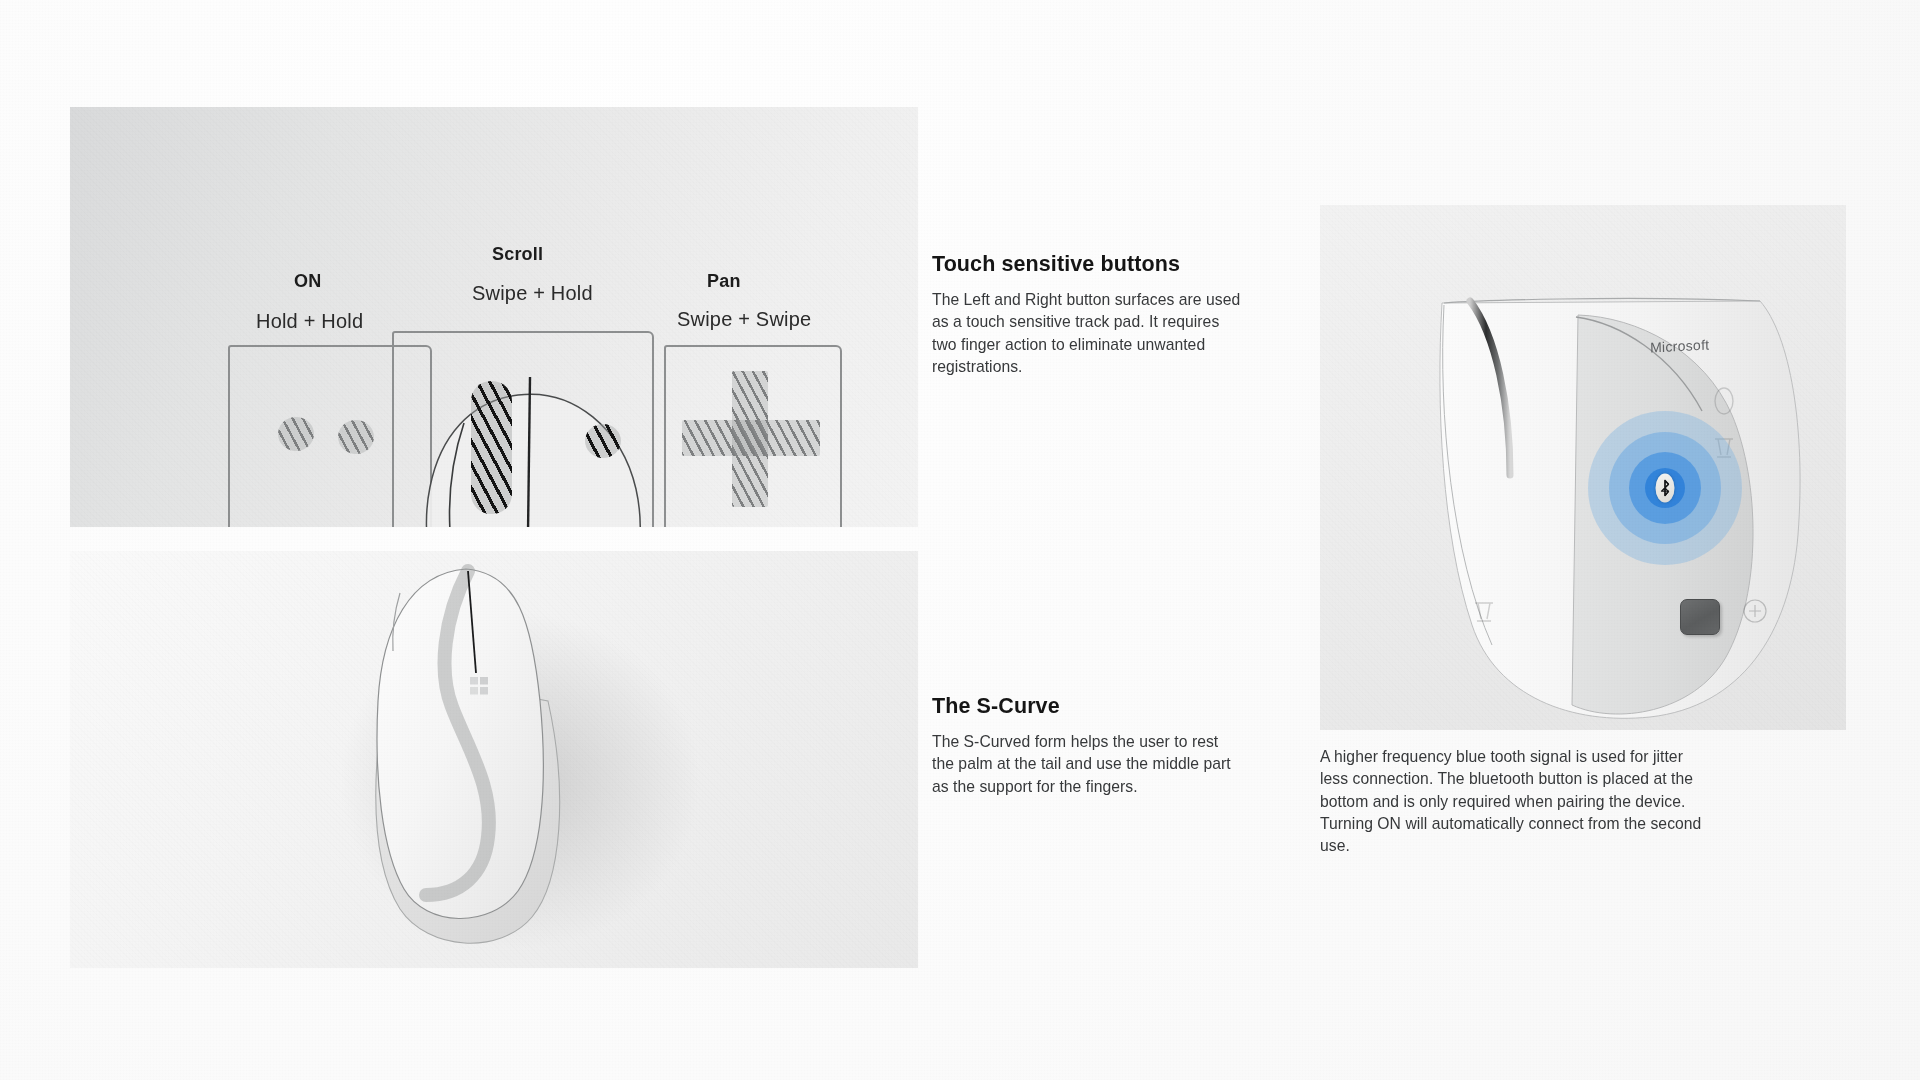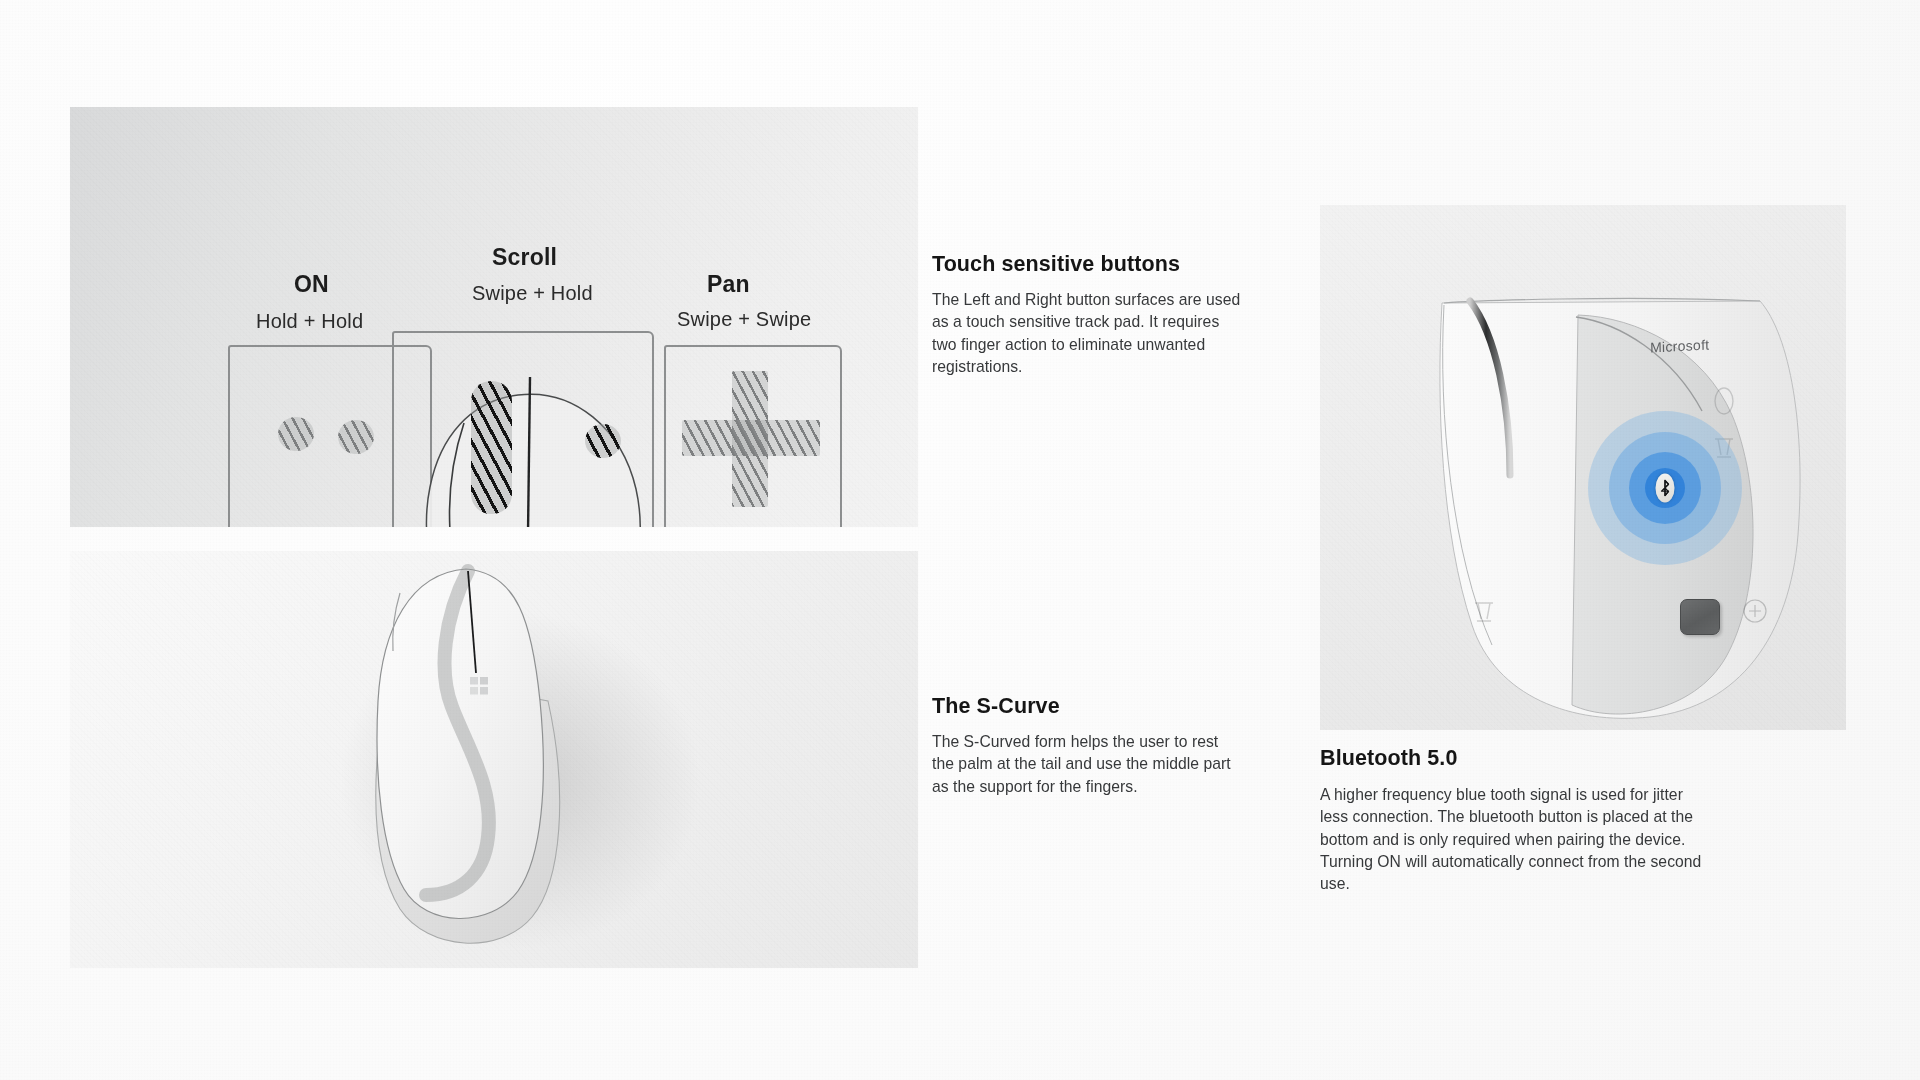--- a/index.html
+++ b/index.html
@@ -49,21 +49,21 @@
   .panel-grain {
     position:absolute; inset:0; pointer-events:none; opacity:.4;
     background-image:
       repeating-linear-gradient(45deg, rgba(0,0,0,.018) 0 1px, transparent 1px 4px),
       repeating-linear-gradient(-45deg, rgba(255,255,255,.03) 0 1px, transparent 1px 4px);
   }
 
   
   .g-title {
     position: absolute;
-    font-size: 23px; font-weight: 700; color: #1d1d1d;
+    font-size: 18px; font-weight: 700; color: #1d1d1d;
     letter-spacing: .2px; white-space: nowrap;
   }
   .g-sub {
     position: absolute;
     font-size: 20px; font-weight: 400; color: #2b2b2b;
     letter-spacing: .2px; white-space: nowrap;
   }
 
   #t-on   { left: 224px; top: 164px; }
   #s-on   { left: 186px; top: 203px; }
@@ -317,17 +317,16 @@
     <h2>The S-Curve</h2>
     <p>The S-Curved form helps the user to rest the palm at the tail and use the middle part as the support for the fingers.</p>
   </div>
 
   <div class="caption" id="cap-touch">
     <h2>Touch sensitive buttons</h2>
     <p>The Left and Right button surfaces are used as a touch sensitive track pad. It requires two finger action to eliminate unwanted registrations.</p>
   </div>
 
   <div class="caption" id="cap-bluetooth">
-    <h2>Bluetooth 5.0</h2>
     <p>A higher frequency blue tooth signal is used for jitter less connection. The bluetooth button is placed at the bottom and is only required when pairing the device. Turning ON will automatically connect from the second use.</p>
   </div>
 
 </div>
 
 </body></html>

